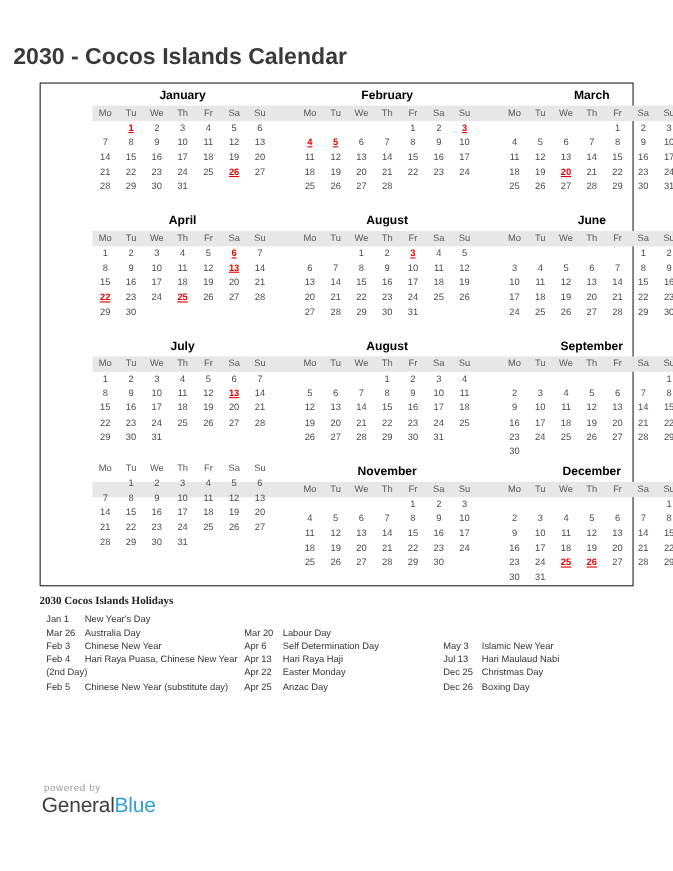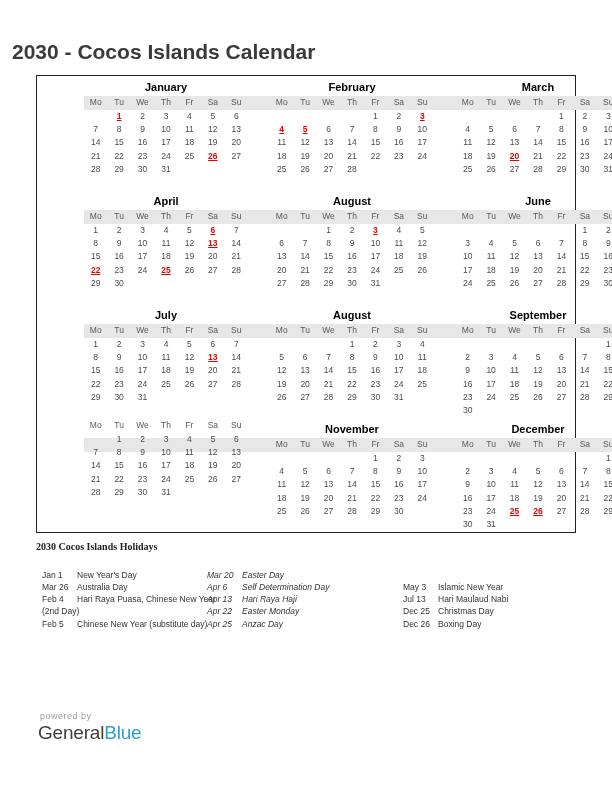--- a/index.html
+++ b/index.html
@@ -59,21 +59,21 @@
   }
   .holidays-title {
     position: absolute; left: 36px; top: 541px;
     font-size: 10px; font-weight: bold; color: #222222; font-family: Liberation Serif, serif;
   }
   .holiday-cols {
     position: absolute; left: 0; top: 556px; width: 564px; height: 74px;
   }
   .holiday-col { position: absolute; bottom: 0; }
   .holiday-col.c1 { left: 42px; }
-  .holiday-col.c2 { left: 207px; font-style: italic; }
+  .holiday-col.c2 { left: 222px; }
   .holiday-col.c3 { left: 403px; }
   .holiday-line {
     display: flex;
     height: 12.3px; line-height: 12.3px;
     font-size: 8.5px; color: #333333;
     white-space: nowrap;
   }
   .holiday-date { min-width: 35px; }
   .footer { position: absolute; left: 38px; top: 711px; }
   .powered { font-size: 9px; color: #9b9b9b; letter-spacing: 0.5px; margin-left: 2px; }
@@ -827,36 +827,40 @@
     <div class="holiday-col c1">
       <div class="holiday-line">
         <span class="holiday-date">Jan 1</span>
         <span class="holiday-name">New Year's Day</span>
       </div>
       <div class="holiday-line">
         <span class="holiday-date">Mar 26</span>
         <span class="holiday-name">Australia Day</span>
       </div>
       <div class="holiday-line">
+        <span class="holiday-date">Feb 3</span>
+        <span class="holiday-name">Chinese New Year</span>
+      </div>
+      <div class="holiday-line">
         <span class="holiday-date">Feb 4</span>
         <span class="holiday-name">Hari Raya Puasa, Chinese New Year</span>
       </div>
       <div class="holiday-line">
         <span class="holiday-date">(2nd Day)</span>
         <span class="holiday-name"></span>
       </div>
       <div class="holiday-line">
         <span class="holiday-date">Feb 5</span>
         <span class="holiday-name">Chinese New Year (substitute day)</span>
       </div>
     </div>
     <div class="holiday-col c2">
       <div class="holiday-line">
         <span class="holiday-date">Mar 20</span>
-        <span class="holiday-name">Easter Day</span>
+        <span class="holiday-name">Labour Day</span>
       </div>
       <div class="holiday-line">
         <span class="holiday-date">Apr 6</span>
         <span class="holiday-name">Self Determination Day</span>
       </div>
       <div class="holiday-line">
         <span class="holiday-date">Apr 13</span>
         <span class="holiday-name">Hari Raya Haji</span>
       </div>
       <div class="holiday-line">

